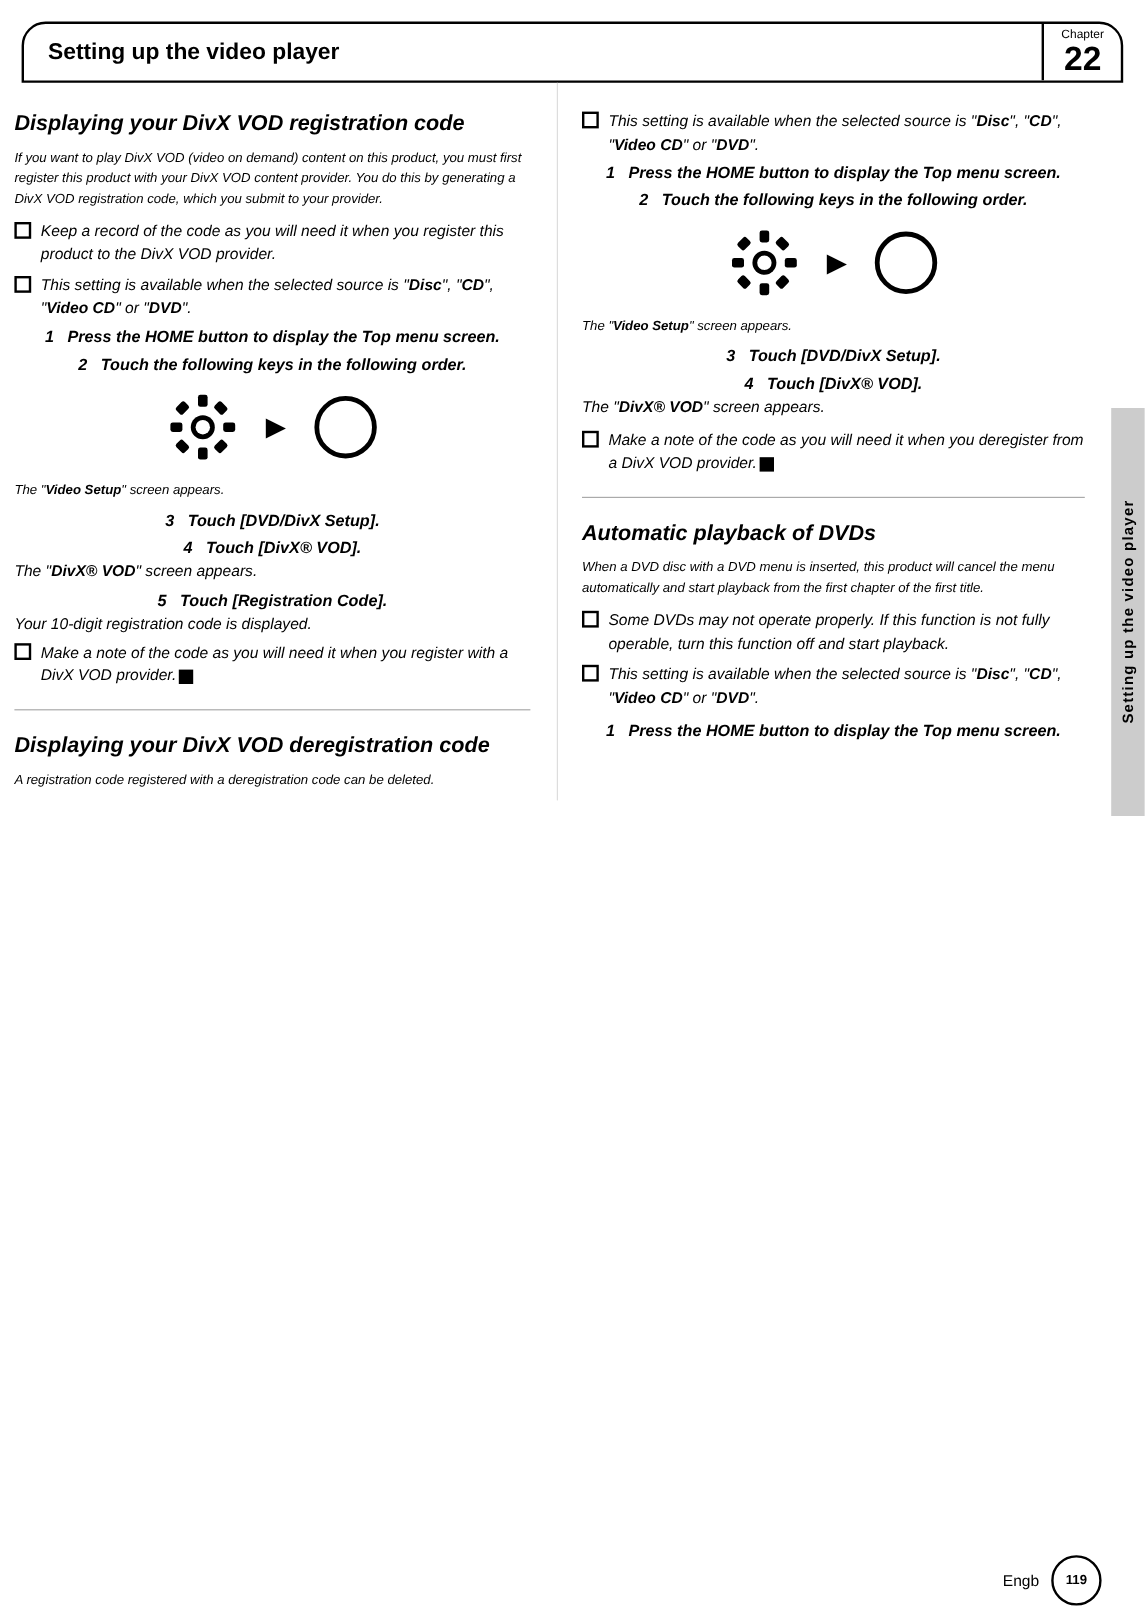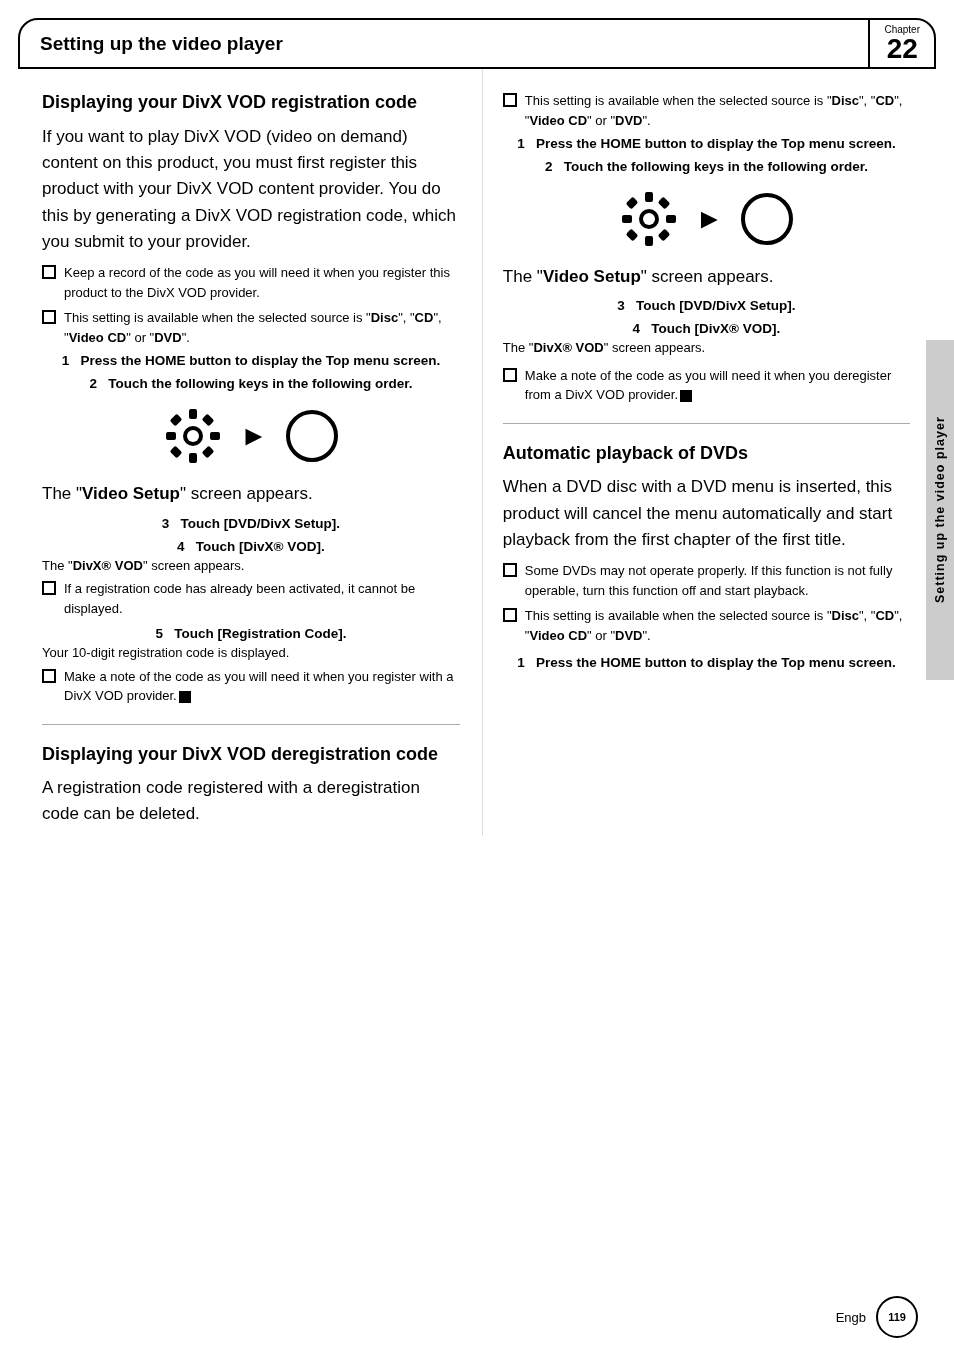--- a/index.html
+++ b/index.html
@@ -63,43 +63,44 @@
       writing-mode: vertical-rl;
       transform: rotate(180deg);
       font-size: 12.5px;
       font-weight: bold;
       letter-spacing: 1px;
     }
 
     
     .content-area {
       display: flex;
-      margin: 0 34px;
+      margin: 0 4px;
       padding-bottom: 30px;
+      font-style: italic;
     }
 
     .left-col {
       width: 460px;
       padding: 22px 22px 0 8px;
     }
     .right-col {
       width: 450px;
       padding: 22px 10px 0 20px;
       border-left: 1px solid #ddd;
     }
 
     .section-title {
       font-size: 18px;
       font-weight: bold;
       margin-bottom: 10px;
       line-height: 1.25;
     }
 
     .body-text {
-      font-size: 17px;
+      font-size: 11px;
       line-height: 1.55;
       margin-bottom: 8px;
     }
 
     .bullet-item {
       display: flex;
       align-items: flex-start;
       margin-bottom: 6px;
       font-size: 13px;
       line-height: 1.5;
@@ -277,24 +278,20 @@
 
     <p class="body-text">The "<b>Video Setup</b>" screen appears.</p>
 
     <div class="step">
       <div class="step-label"><b>3&nbsp;&nbsp;&nbsp;Touch [DVD/DivX Setup].</b></div>
     </div>
 
     <div class="step">
       <div class="step-label"><b>4&nbsp;&nbsp;&nbsp;Touch [DivX® VOD].</b></div>
       <div class="step-body">The "<b>DivX® VOD</b>" screen appears.</div>
-      <div class="bullet-item" style="margin-top:4px;">
-        <div class="bullet-icon"></div>
-        <span class="bullet-text">If a registration code has already been activated, it cannot be displayed.</span>
-      </div>
     </div>
 
     <div class="step">
       <div class="step-label"><b>5&nbsp;&nbsp;&nbsp;Touch [Registration Code].</b></div>
       <div class="step-body">Your 10-digit registration code is displayed.</div>
       <div class="bullet-item" style="margin-top:4px;">
         <div class="bullet-icon"></div>
         <span class="bullet-text">
           Make a note of the code as you will need it when you register with a DivX VOD provider.<span class="end-mark"></span>
         </span>

